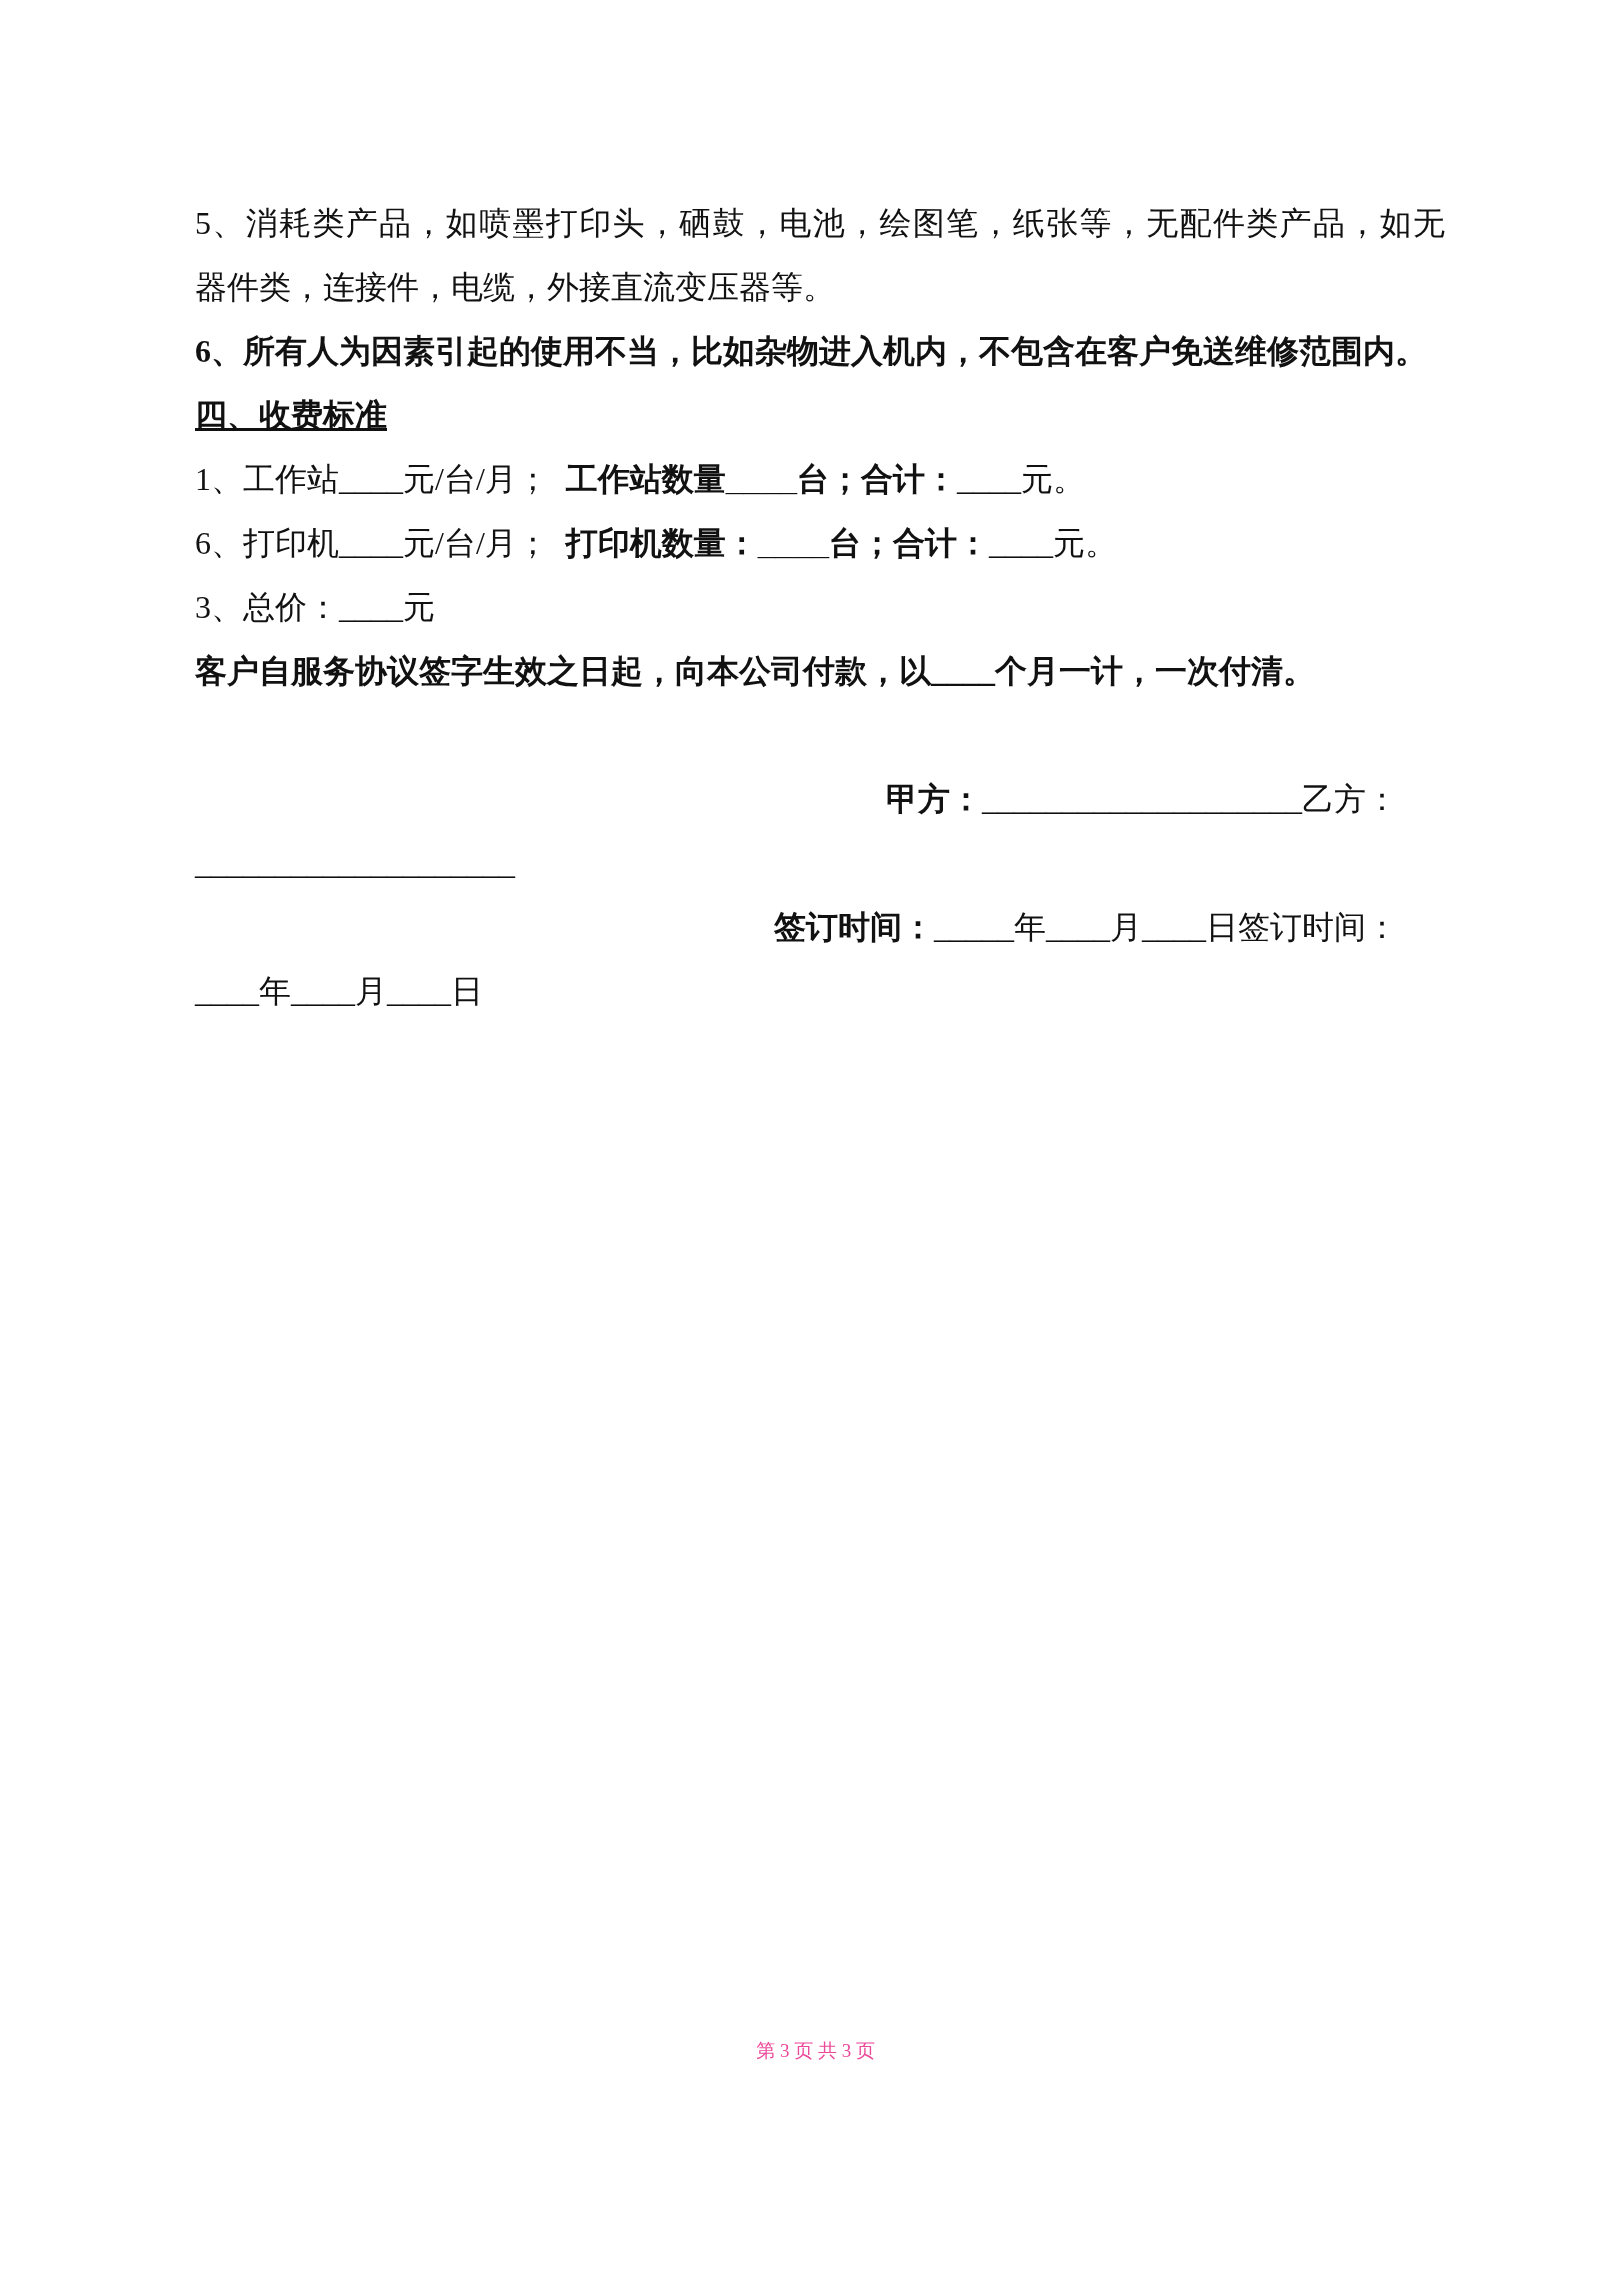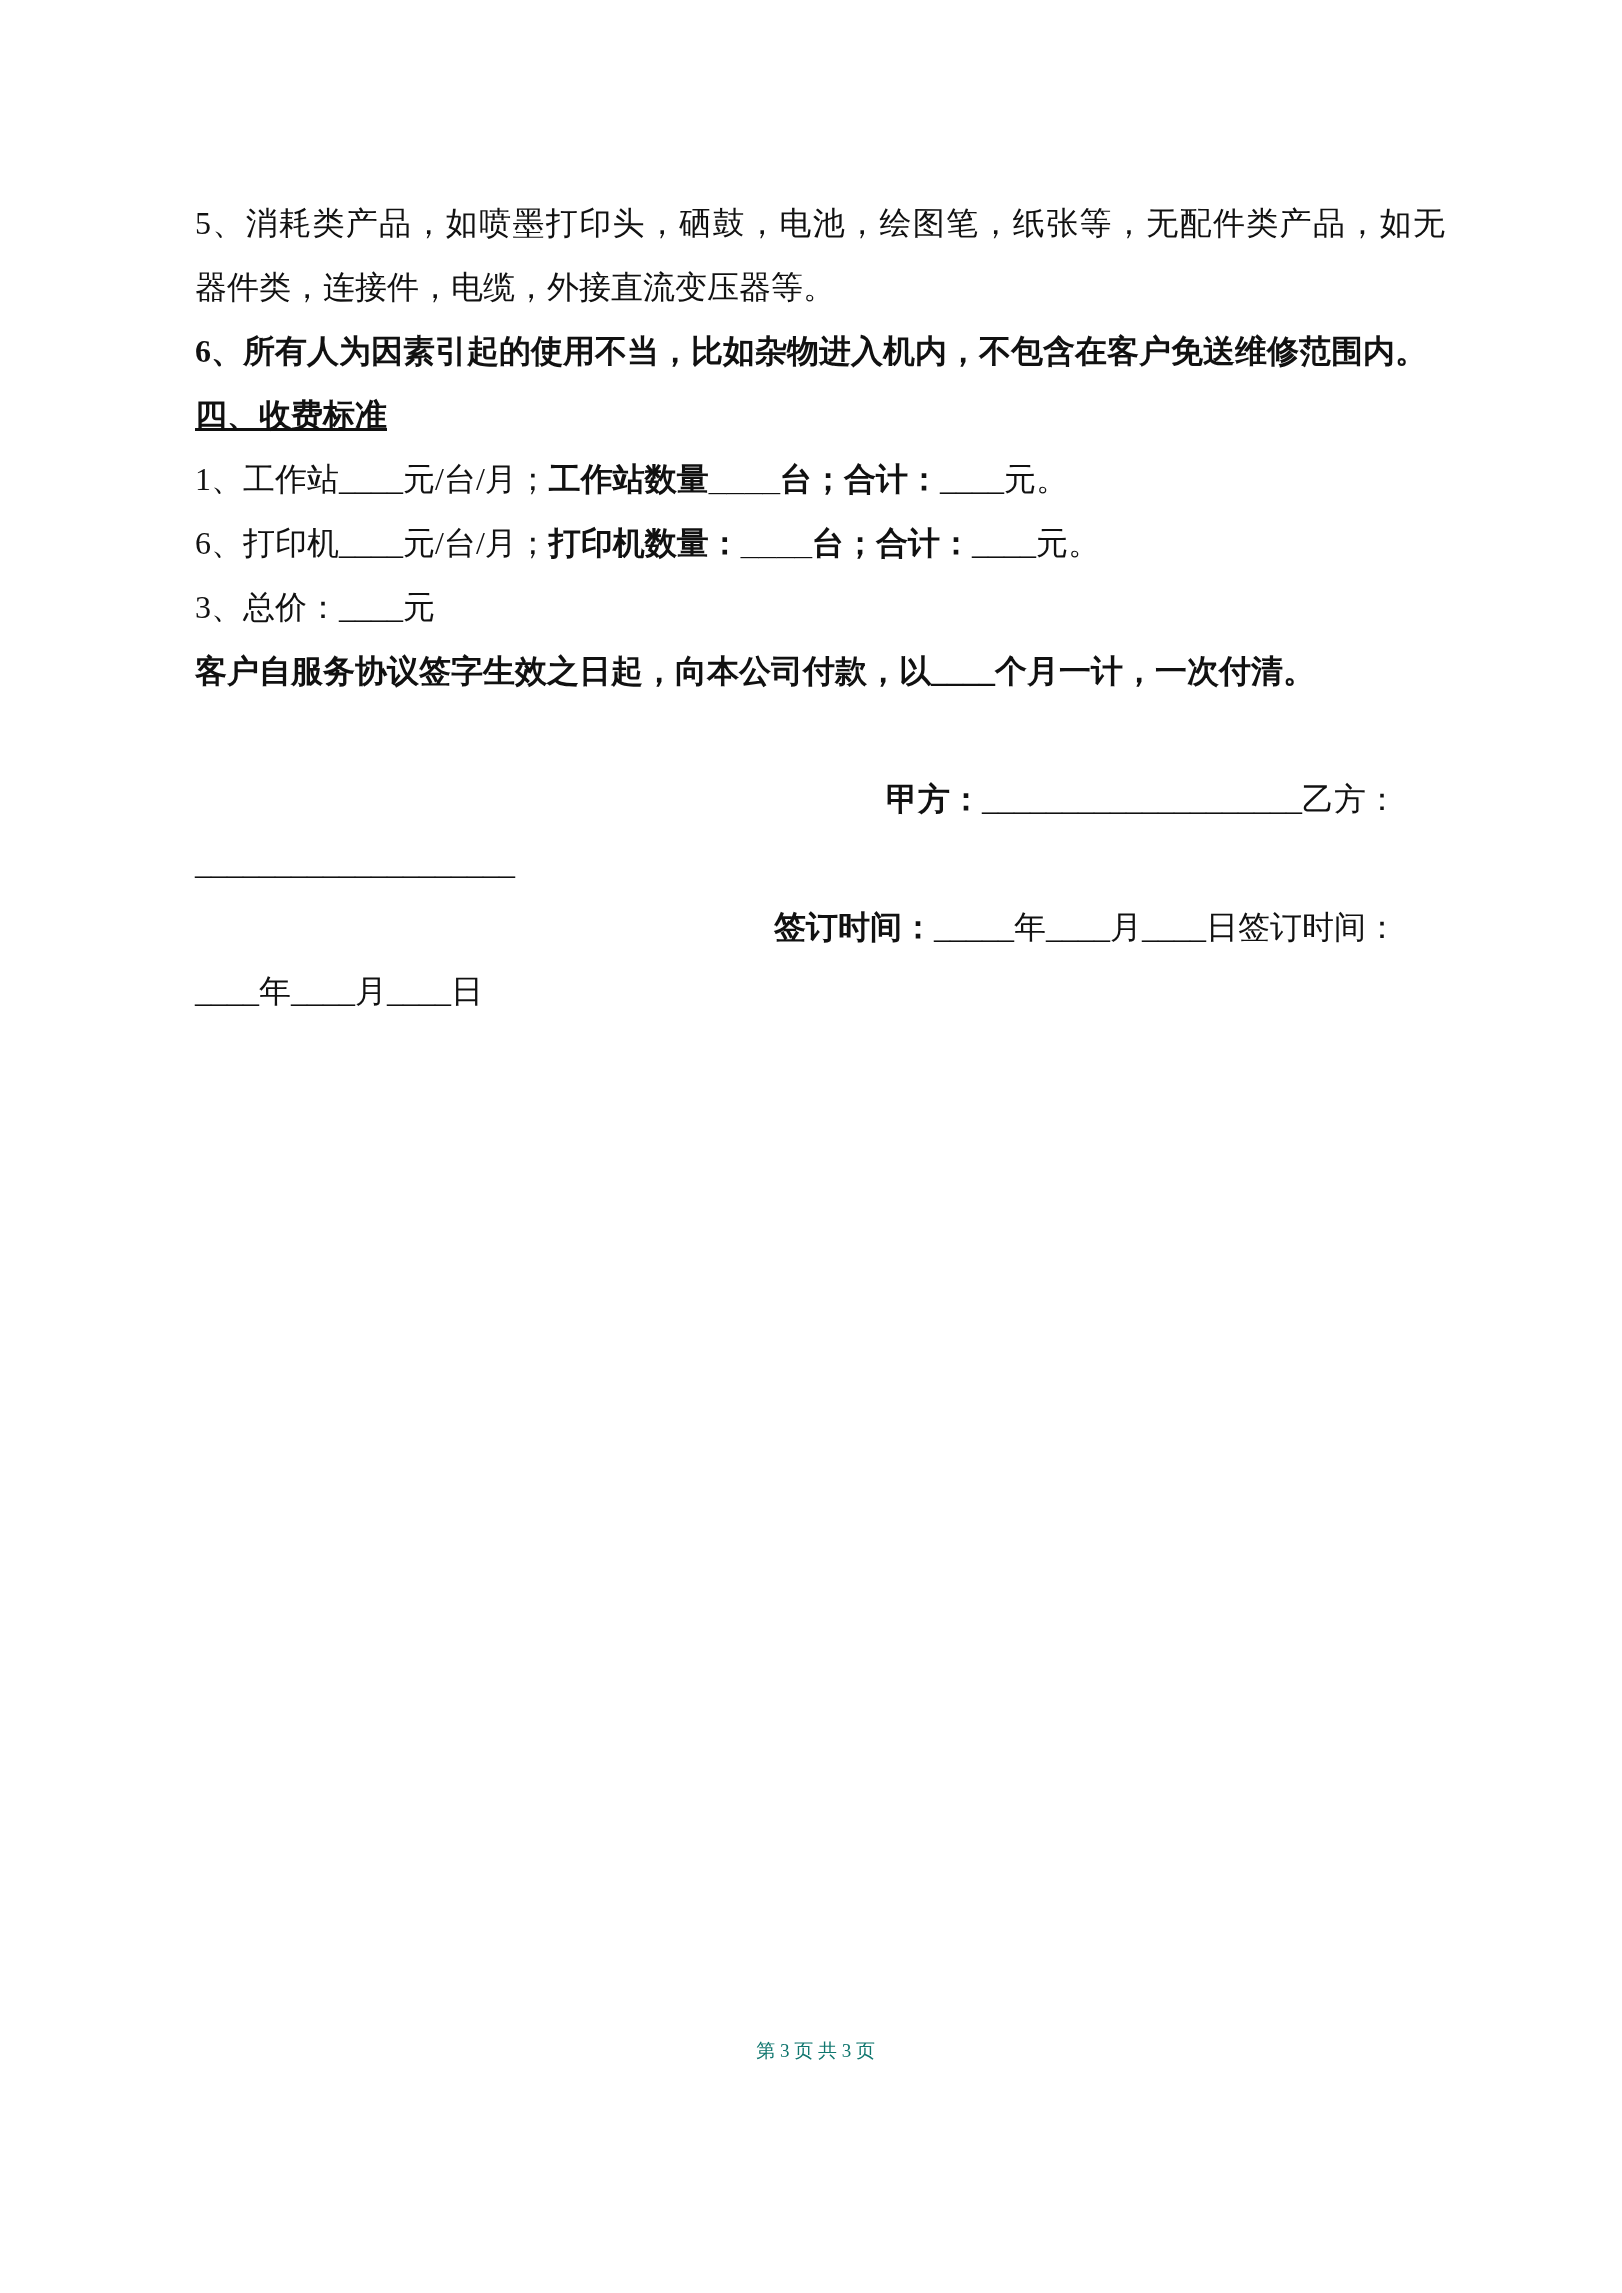--- a/index.html
+++ b/index.html
@@ -37,20 +37,21 @@
     text-align: justify;
     text-align-last: justify;
     white-space: normal;
   }
   .bold-serif {
     font-weight: bold;
   }
   .bold-sans {
     font-weight: bold;
     font-family: "Liberation Sans", "DejaVu Sans", sans-serif;
+    margin-left: 17px;
   }
   .heading {
     font-weight: bold;
     font-family: "Liberation Sans", "DejaVu Sans", sans-serif;
     text-decoration: underline;
   }
   .row {
     display: flex;
     justify-content: flex-end;
     align-items: baseline;
@@ -62,21 +63,21 @@
     height: 64px;
   }
   .footer {
     position: absolute;
     left: 8px;
     right: 0;
     bottom: 45px;
     text-align: center;
     font-size: 19px;
     line-height: 23.6px;
-    color: #0f766e;
+    color: #ec4899;
     font-family: "Liberation Serif", "DejaVu Serif", serif;
   }
 </style>
 </head>
 <body>
 
 <div class="page">
   <div class="body-text">
 
     <p class="wrapln stretch">5、消耗类产品，如喷墨打印头，硒鼓，电池，绘图笔，纸张等，无配件类产品，如无</p>

